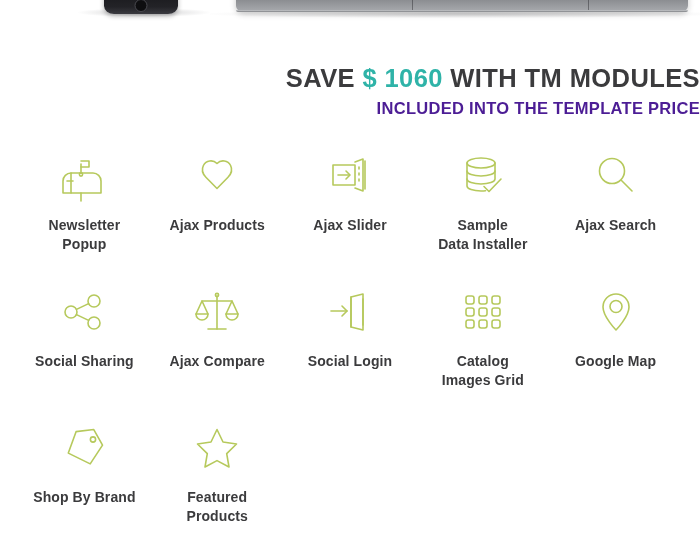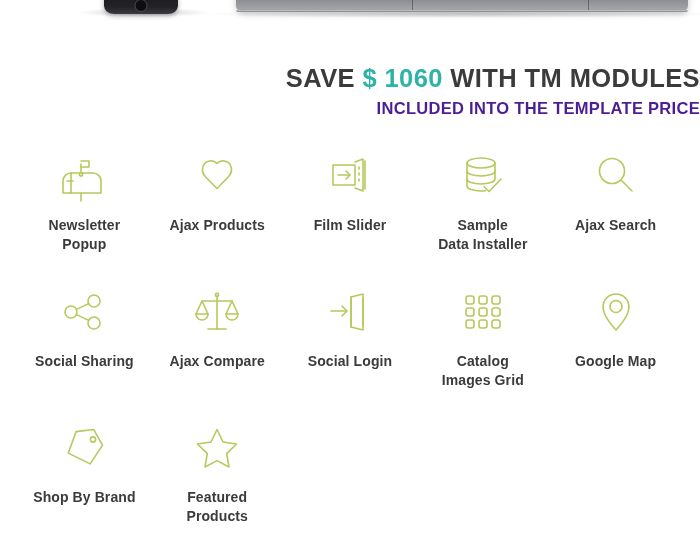--- a/index.html
+++ b/index.html
@@ -208,21 +208,21 @@
       <div class="feature-icon">
         <svg viewBox="0 0 54 54" xmlns="http://www.w3.org/2000/svg">
           <path d="M10 16h22v20H10z"></path>
           <path d="M15 26h11"></path>
           <path d="M23 22l4 4-4 4"></path>
           <path d="M32 13l8-3v32l-8-3"></path>
           <path d="M42 12v28"></path>
           <path d="M36 18v2M36 24v2M36 30v2"></path>
         </svg>
       </div>
-      <div class="feature-label">Film Slider</div>
+      <div class="feature-label">Ajax Slider</div>
     </div>
     <div class="feature">
       <div class="feature-icon">
         <svg viewBox="0 0 54 54" xmlns="http://www.w3.org/2000/svg">
           <ellipse cx="25" cy="14" rx="14" ry="5"></ellipse>
           <path d="M11 14v8c0 2.8 6.3 5 14 5s14-2.2 14-5v-8"></path>
           <path d="M11 22v8c0 2.8 6.3 5 14 5s14-2.2 14-5v-8"></path>
           <path d="M11 30v7c0 2.8 6.3 5 14 5 1.6 0 3.2-.1 4.6-.3"></path>
           <path d="M28 37.5l5 5L45 30"></path>
         </svg>

